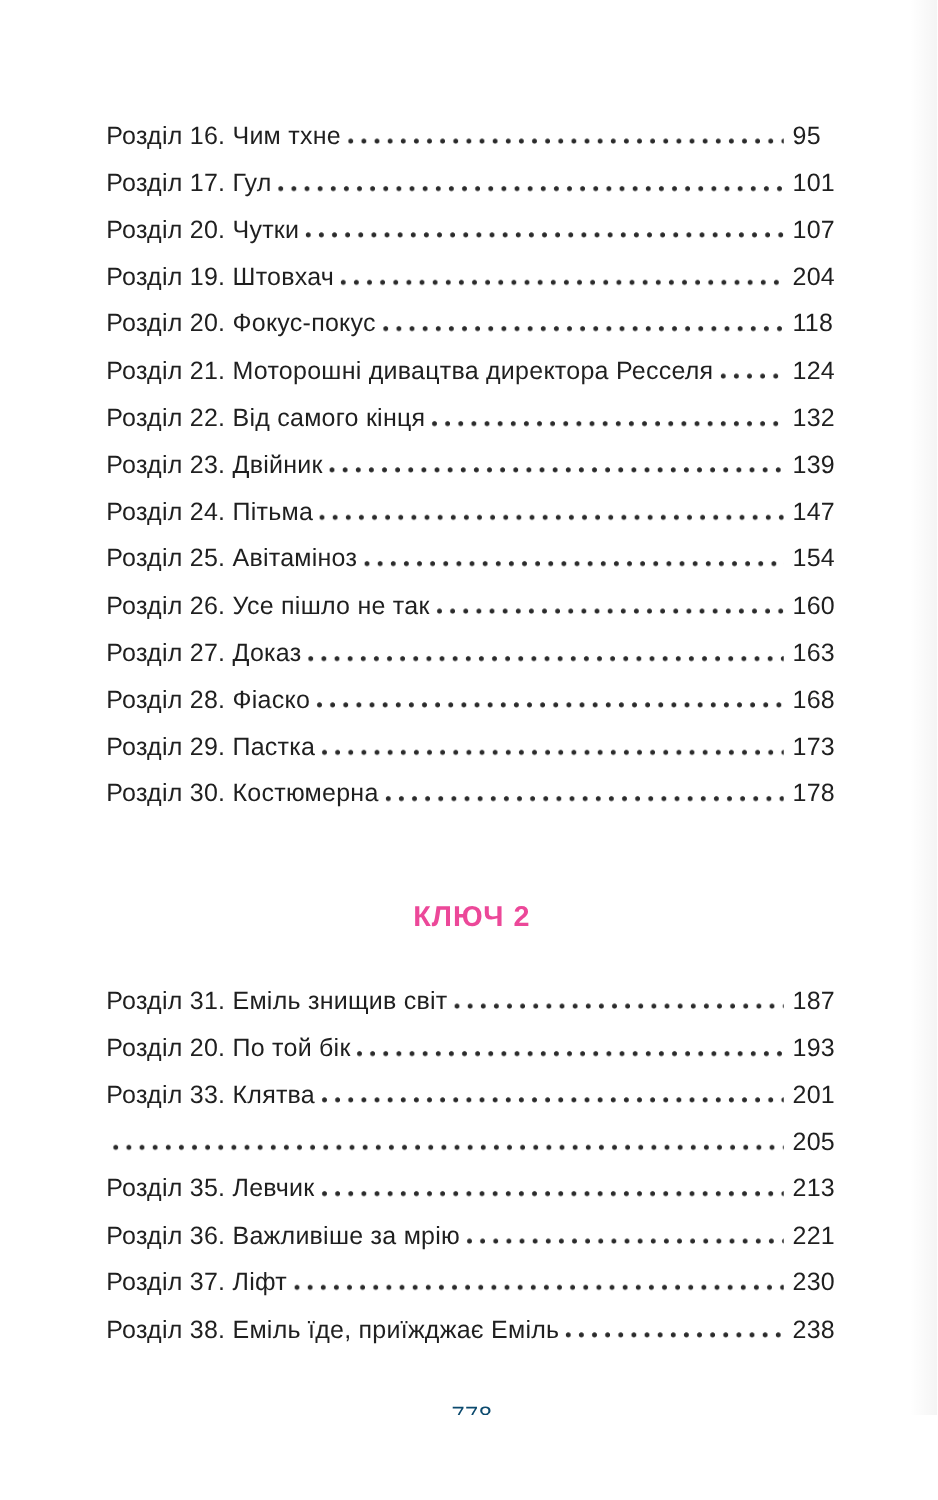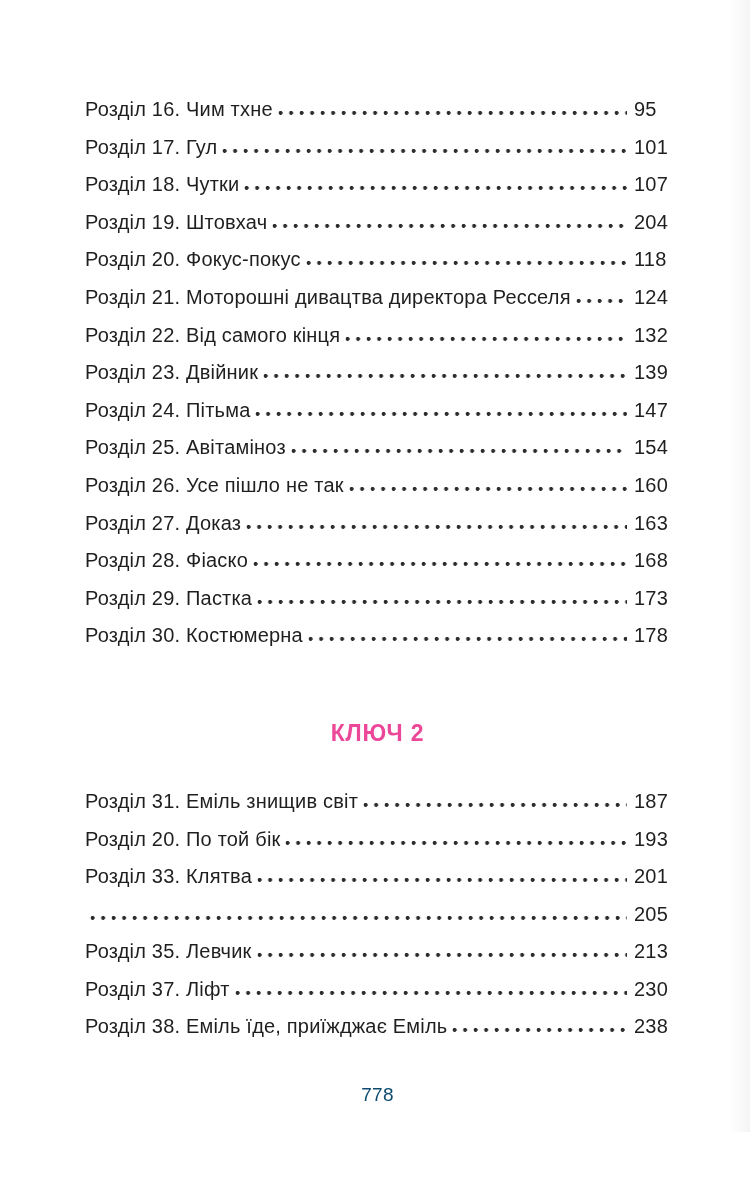--- a/index.html
+++ b/index.html
@@ -96,21 +96,21 @@
     <span class="toc-page">95</span>
   </div>
 
   <div class="toc-row">
     <span class="toc-title">Розділ 17. Гул</span>
     <span class="leader"></span>
     <span class="toc-page">101</span>
   </div>
 
   <div class="toc-row">
-    <span class="toc-title">Розділ 18. Чутки</span>
+    <span class="toc-title">Розділ 20. Чутки</span>
     <span class="leader"></span>
     <span class="toc-page">107</span>
   </div>
 
   <div class="toc-row">
     <span class="toc-title">Розділ 19. Штовхач</span>
     <span class="leader"></span>
     <span class="toc-page">204</span>
   </div>
 
@@ -206,20 +206,25 @@
     <span class="leader"></span>
     <span class="toc-page">205</span>
   </div>
 
   <div class="toc-row">
     <span class="toc-title">Розділ 35. Левчик</span>
     <span class="leader"></span>
     <span class="toc-page">213</span>
   </div>
 
+  <div class="toc-row">
+    <span class="toc-title">Розділ 36. Важливіше за мрію</span>
+    <span class="leader"></span>
+    <span class="toc-page">221</span>
+  </div>
 
   <div class="toc-row">
     <span class="toc-title">Розділ 37. Ліфт</span>
     <span class="leader"></span>
     <span class="toc-page">230</span>
   </div>
 
   <div class="toc-row">
     <span class="toc-title">Розділ 38. Еміль їде, приїжджає Еміль</span>
     <span class="leader"></span>

